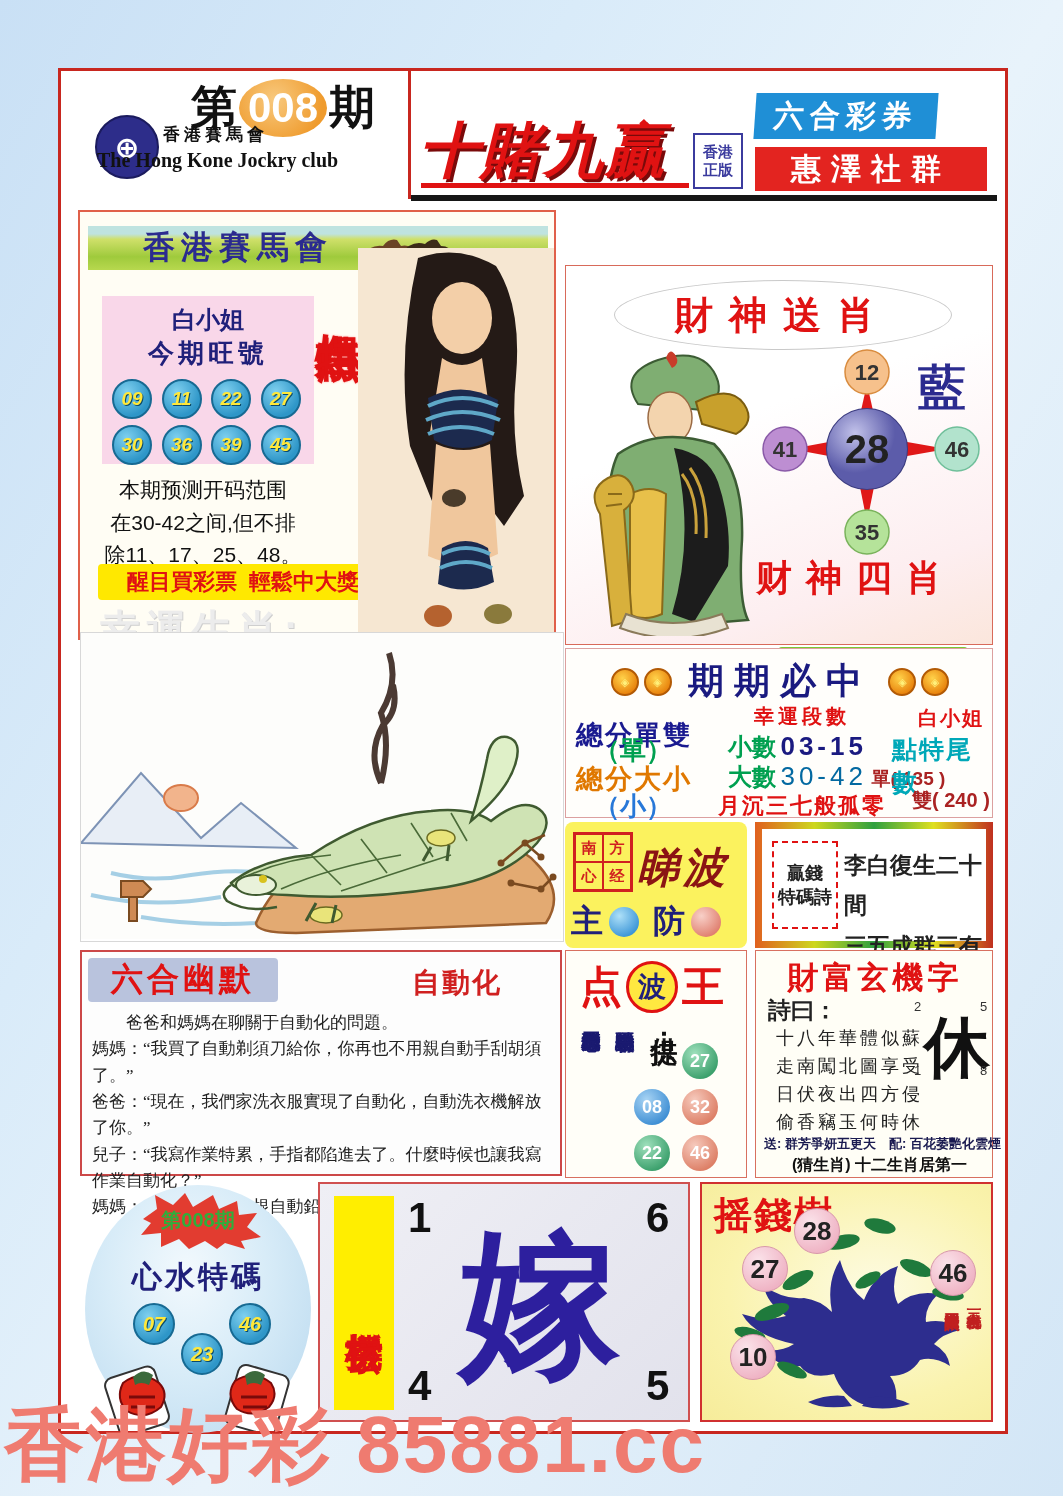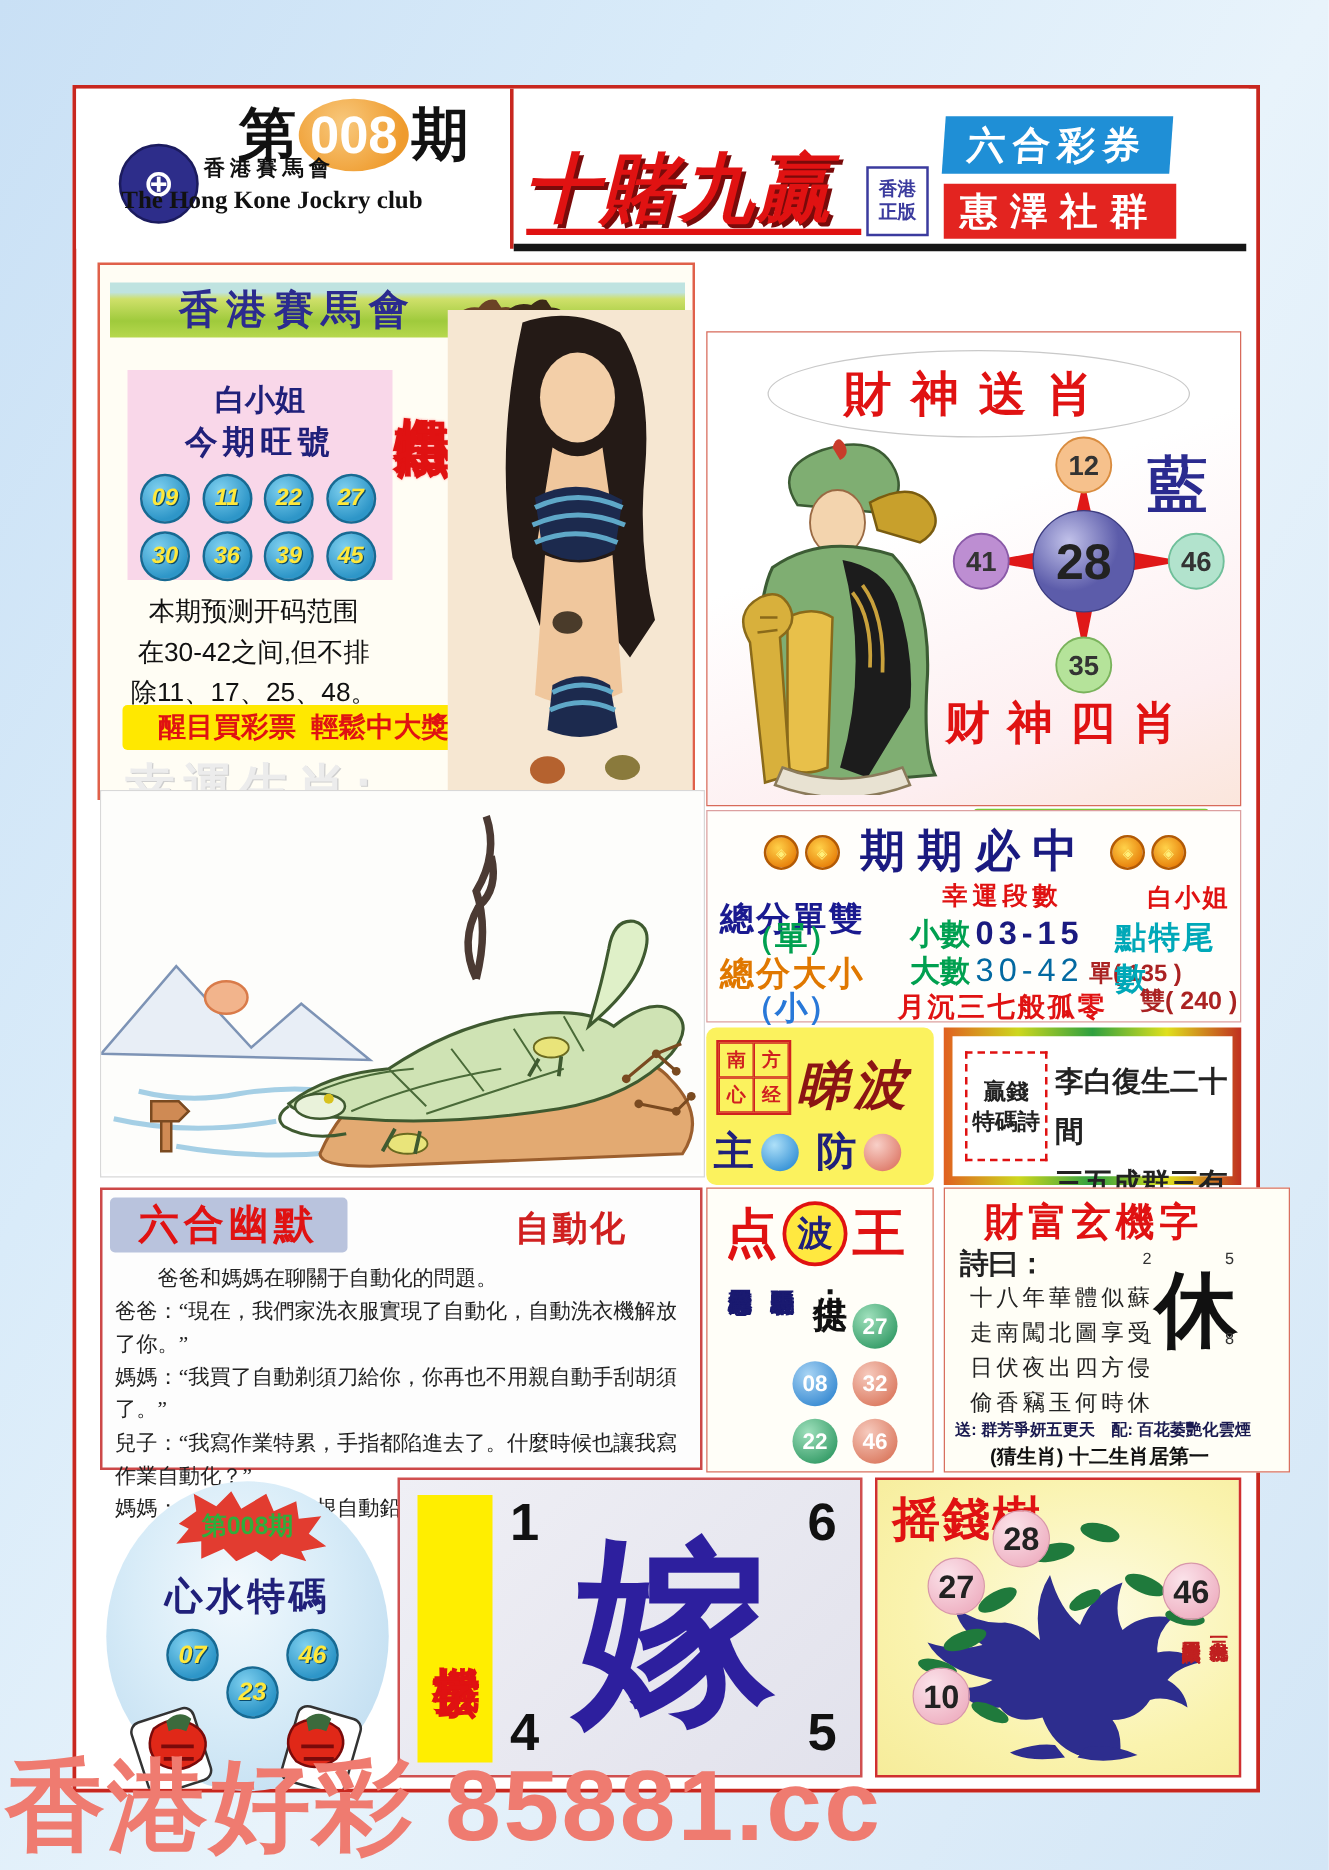--- a/index.html
+++ b/index.html
@@ -35,21 +35,21 @@
 </div>
 
 <div class="abs" style="left:411px;top:71px;width:588px;height:128px;background:#fff;">
   <div class="abs" style="left:8px;top:40px;font-size:60px;font-weight:900;font-style:italic;color:#e01212;text-shadow:3px 3px 0 #7a0a0a;letter-spacing:2px;">十賭九贏</div>
   <div class="abs" style="left:10px;top:112px;width:268px;height:5px;background:#e01212;"></div>
   <div class="abs" style="left:282px;top:62px;width:46px;height:52px;border:2px solid #3b3b9e;color:#3b3b9e;font-size:15px;font-weight:bold;display:flex;flex-direction:column;align-items:center;justify-content:center;line-height:1.2;">
     <span>香港</span>
     <span>正版</span>
   </div>
   <div class="abs" style="left:344px;top:22px;width:182px;height:46px;background:#1f8fd6;color:#fff;font-size:30px;font-weight:bold;letter-spacing:6px;display:flex;align-items:center;justify-content:center;transform:skewX(-4deg);">六合彩券</div>
-  <div class="abs" style="left:344px;top:76px;width:186px;height:44px;background:#e32420;color:#fff;font-size:30px;font-weight:bold;letter-spacing:10px;display:flex;align-items:center;justify-content:center;">惠澤社群</div>
+  <div class="abs" style="left:344px;top:76px;width:232px;height:44px;background:#e32420;color:#fff;font-size:30px;font-weight:bold;letter-spacing:10px;display:flex;align-items:center;justify-content:center;">惠澤社群</div>
   <div class="abs" style="left:0px;top:124px;width:586px;height:6px;background:#161616;"></div>
 </div>
 
 <div class="abs panel" style="left:78px;top:210px;width:478px;height:430px;background:#fffdf4;border:2px solid #e0604a;">
   <div class="abs" style="left:8px;top:14px;width:460px;height:44px;background:linear-gradient(#bfe3e0 0%,#bfe3e0 18%,#cfe06a 30%,#9fca3c 70%,#b7d84e 100%);display:flex;align-items:center;">
     <span style="margin-left:55px;font-size:32px;font-weight:900;color:#2b2b8f;letter-spacing:6px;">香港賽馬會</span>
     <svg width="120" height="40" viewBox="0 0 120 40" style="margin-left:10px;">
       <path d="M18 30 q8 -14 22 -12 q6 -8 14 -6 l4 6 q10 -2 12 6 l-6 8 l-8 -2 l-10 4 l-12 -4 l-10 2 z" fill="#6b4326"></path>
       <path d="M58 26 q10 -14 24 -10 q6 -6 12 -4 l4 6 q10 0 10 8 l-8 6 l-9 -2 l-10 4 l-12 -4 l-8 0 z" fill="#3c2a18"></path>
     </svg>
@@ -221,22 +221,22 @@
       <div>三五成群三有效</div>
     </div>
   </div>
 </div>
 
 <div class="abs panel" style="left:80px;top:950px;width:482px;height:226px;background:#fdfdfd;border:2px solid #cc4848;">
   <div class="abs" style="left:6px;top:6px;width:190px;height:44px;background:#b9c3dd;border-radius:4px;display:flex;align-items:center;justify-content:center;font-size:32px;font-weight:900;color:#e01212;letter-spacing:4px;">六合幽默</div>
   <div class="abs" style="left:330px;top:12px;font-size:28px;font-weight:bold;color:#d02020;letter-spacing:2px;">自動化</div>
   <div class="abs" style="left:10px;top:58px;width:462px;font-size:17px;color:#222;line-height:1.55;font-family:'Liberation Serif','DejaVu Serif',serif;">
     <div>　　爸爸和媽媽在聊關于自動化的問題。</div>
+    <div>媽媽：“我買了自動剃須刀給你，你再也不用親自動手刮胡須了。”</div>
     <div>爸爸：“現在，我們家洗衣服實現了自動化，自動洗衣機解放了你。”</div>
-    <div>媽媽：“我買了自動剃須刀給你，你再也不用親自動手刮胡須了。”</div>
     <div>兒子：“我寫作業特累，手指都陷進去了。什麼時候也讓我寫作業自動化？”</div>
     <div>媽媽：“明天我去買一根自動鉛筆給你。”</div>
   </div>
 </div>
 
 <div class="abs panel" style="left:565px;top:950px;width:182px;height:228px;background:#fffef8;border:1.5px solid #d87060;">
   <div class="abs" style="left:14px;top:8px;display:flex;align-items:center;gap:4px;">
     <span style="font-size:42px;font-weight:900;color:#e01212;">点</span>
     <span style="width:46px;height:46px;border-radius:50%;background:#ffe840;border:3px solid #e01212;display:inline-flex;align-items:center;justify-content:center;font-size:28px;font-weight:900;color:#20207a;">波</span>
     <span style="font-size:42px;font-weight:900;color:#e01212;">王</span>
@@ -244,21 +244,21 @@
   <div class="abs vtext" style="left:12px;top:66px;height:158px;font-size:19px;font-weight:bold;color:#1a1a70;">危機四伏心膽驚</div>
   <div class="abs vtext" style="left:46px;top:66px;height:158px;font-size:19px;font-weight:bold;color:#1a1a70;">十裏封疆馳駿馬</div>
   <div class="abs vtext" style="left:80px;top:66px;height:90px;font-size:27px;font-weight:900;color:#111;">提供：</div>
   <div class="abs ball" style="left:116px;top:92px;width:36px;height:36px;font-size:18px;background:radial-gradient(circle at 35% 30%,#9fe0bc,#3ba06c 75%);color:#fff;">27</div>
   <div class="abs ball" style="left:68px;top:138px;width:36px;height:36px;font-size:18px;background:radial-gradient(circle at 35% 30%,#a8d4f4,#3f8fd4 75%);color:#fff;">08</div>
   <div class="abs ball" style="left:116px;top:138px;width:36px;height:36px;font-size:18px;background:radial-gradient(circle at 35% 30%,#f6cabd,#dd7f66 75%);color:#fff;">32</div>
   <div class="abs ball" style="left:68px;top:184px;width:36px;height:36px;font-size:18px;background:radial-gradient(circle at 35% 30%,#9fe0bc,#3ba06c 75%);color:#fff;">22</div>
   <div class="abs ball" style="left:116px;top:184px;width:36px;height:36px;font-size:18px;background:radial-gradient(circle at 35% 30%,#f6cabd,#dd7f66 75%);color:#fff;">46</div>
 </div>
 
-<div class="abs panel" style="left:755px;top:950px;width:277px;height:228px;background:#fffef6;border:1.5px solid #d87060;">
+<div class="abs panel" style="left:755px;top:950px;width:238px;height:228px;background:#fffef6;border:1.5px solid #d87060;">
   <div class="abs" style="left:0;top:6px;width:238px;text-align:center;font-size:31px;font-weight:900;color:#e01212;letter-spacing:4px;">財富玄機字</div>
   <div class="abs" style="left:12px;top:44px;font-size:23px;font-weight:900;color:#222;font-family:'Liberation Serif','DejaVu Serif',serif;">詩曰：</div>
   <div class="abs" style="left:20px;top:74px;font-size:18px;color:#222;line-height:1.55;letter-spacing:3px;font-family:'Liberation Serif','DejaVu Serif',serif;">
     <div>十八年華體似蘇</div>
     <div>走南闖北圖享受</div>
     <div>日伏夜出四方侵</div>
     <div>偷香竊玉何時休</div>
   </div>
   <div class="abs" style="left:168px;top:52px;font-size:66px;font-weight:900;color:#111;font-family:'Liberation Serif','DejaVu Serif',serif;">休</div>
   <div class="abs" style="left:158px;top:48px;font-size:13px;color:#333;">2</div>

